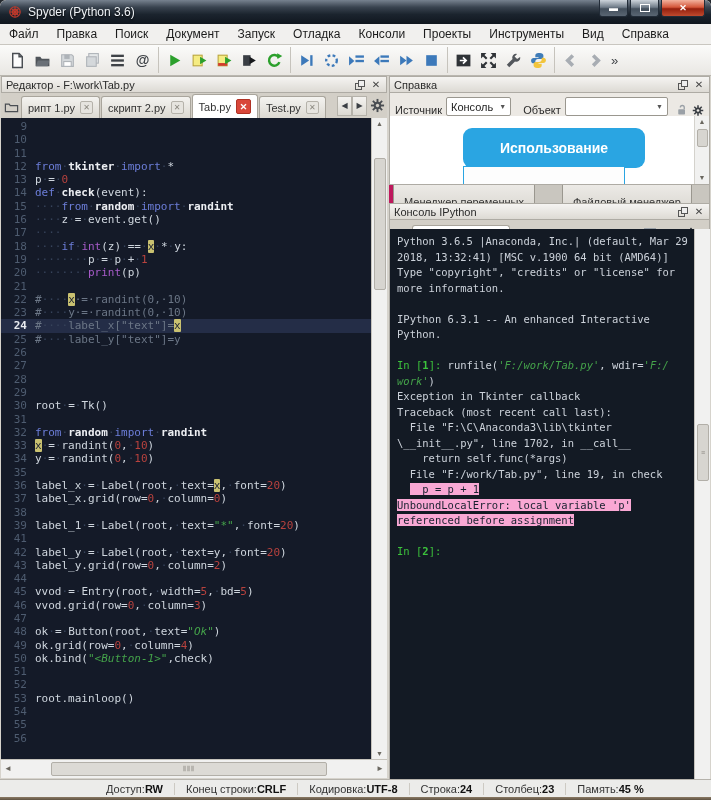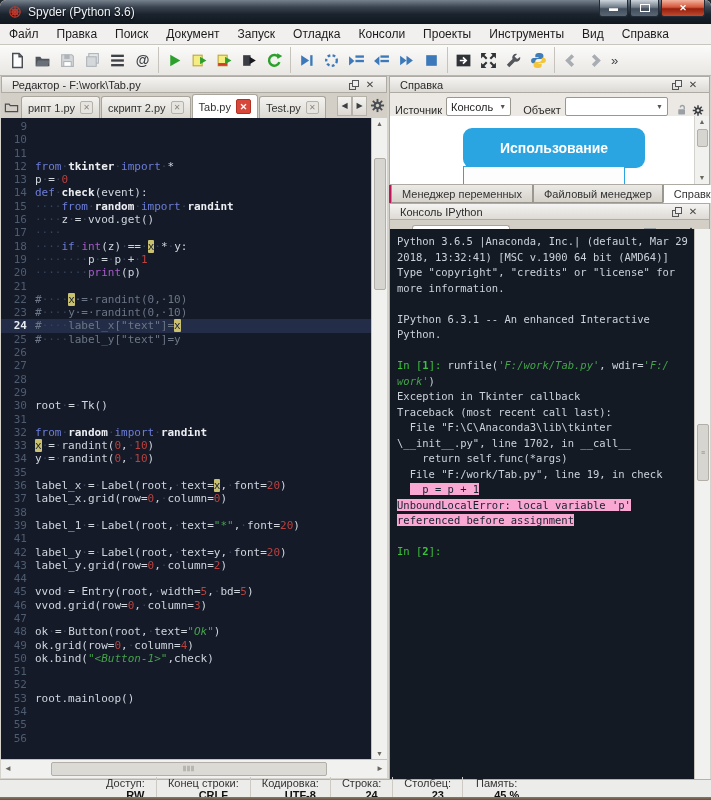--- a/index.html
+++ b/index.html
@@ -27,21 +27,21 @@
     background:linear-gradient(#fbfbfa,#e9e7e3);border-bottom:1px solid #b9b6af;
     display:flex;align-items:center;padding-left:2px;box-sizing:border-box;}
   .tbgroup{display:flex;align-items:center;height:26px;padding:0 3px;border-right:1px solid #c6c3bc;}
   .tbgroup:last-child{border-right:none;}
   .tbbtn{width:25px;height:25px;display:flex;align-items:center;justify-content:center;border-radius:2px;}
   .tbbtn svg{width:17px;height:17px;}
   .tbbtn .at{font-size:14px;font-weight:bold;color:#3e4247;line-height:1;}
   .overflow-gl{font-size:13px;color:#3e4247;padding:0 3px;}
   
   .panel-header{height:17px;background:linear-gradient(#f5f4f2,#dddad4);border:1px solid #aeaba4;
-    display:flex;align-items:center;font-size:11px;color:#2a2a2a;padding:0 10px;box-sizing:border-box;justify-content:center;}
+    display:flex;align-items:center;font-size:11px;color:#2a2a2a;padding:0 4px;box-sizing:border-box;justify-content:center;}
   .ph-title{flex:1;}
   .ph-ic{width:12px;height:12px;margin-left:4px;display:flex;align-items:center;justify-content:center;
     color:#444;font-size:10px;line-height:1;}
   .editor-panel{position:absolute;left:1px;top:76px;width:386px;height:702px;}
   .right-col{position:absolute;left:389px;top:76px;width:321px;height:703px;}
   
   .etabbar{height:25px;background:#d3cfc7;border-bottom:1px solid #a9a59c;display:flex;align-items:flex-end;overflow:hidden;}
   .tabicon{width:20px;height:22px;display:flex;align-items:center;justify-content:center;flex:none;}
   .etab{height:21px;display:flex;align-items:center;padding:0 6px;font-size:11px;color:#333;
     border:1px solid #a9a59c;border-bottom:none;border-radius:3px 3px 0 0;margin-right:1px;
@@ -83,21 +83,21 @@
   .help-controls{height:23px;background:#ece9e4;border-left:1px solid #aeaba4;border-right:1px solid #aeaba4;
     display:flex;align-items:flex-end;font-size:11px;color:#2a2a2a;padding:0 5px;box-sizing:border-box;}
   .combo{background:#fff;border:1px solid #9a978f;border-radius:2px;height:17px;display:flex;align-items:center;
     font-size:11px;padding-left:4px;margin-left:4px;color:#222;}
   .combo .carr{margin-left:auto;font-size:7px;color:#555;padding:0 4px;}
   .help-content{position:relative;height:69px;background:#fff;border:1px solid #aeaba4;border-top:none;box-sizing:border-box;overflow:hidden;}
   .banner{position:absolute;left:73px;top:12px;width:182px;height:40px;background:#2aa5e2;border-radius:9px;
     color:#fff;font-weight:bold;font-size:14px;display:flex;align-items:center;justify-content:center;}
   .banner-body{position:absolute;left:73px;top:50px;width:160px;height:22px;background:#fdfdfd;border:1px solid #2aa5e2;}
   .help-vs{position:absolute;right:0;top:0;bottom:0;width:14px;background:#f1f1f0;border-left:1px solid #d4d2cc;}
-  .bottom-tabs{height:18px;display:flex;background:#c9c6bf;border-left:2px solid #be185d;border-right:1px solid #aeaba4;box-sizing:border-box;}
+  .bottom-tabs{height:34px;display:flex;background:#c9c6bf;border-left:4px solid #be185d;border-right:1px solid #aeaba4;box-sizing:border-box;gap:27px;}
   .btab{flex:none;font-size:11px;color:#333;display:flex;align-items:center;justify-content:center;
     border:1px solid #9a978f;border-top:none;background:linear-gradient(#eceae6,#d5d2cb);padding:0 10px;}
   .btab.active{background:#fff;border-bottom-color:#fff;}
   
   .console-panel{position:absolute;left:0;top:127px;width:321px;height:736px;}
   .ctabbar{height:26px;background:#d3cfc7;border-left:1px solid #aeaba4;border-right:1px solid #aeaba4;
     display:flex;align-items:flex-end;box-sizing:border-box;padding-top:2px;}
   .ctab{height:20px;background:#fff;border:1px solid #a9a59c;border-bottom:none;border-radius:3px 3px 0 0;
     display:flex;align-items:center;font-size:11px;padding:0 7px;margin-left:2px;}
   .ctools{margin-left:auto;display:flex;align-items:center;padding-right:5px;height:24px;}
@@ -109,23 +109,23 @@
   .sg-p{color:#ccd2da;}
   .sg-g{color:#3cc23c;}
   .sg-gb{color:#3cc23c;font-weight:bold;}
   .sg-hw{background:#f9a8d4;color:#17202e;}
   .con-vs{position:absolute;right:0;top:26px;bottom:22px;width:15px;background:#f1f1f0;border-left:1px solid #c6c3bc;}
   .con-tabs{position:absolute;left:0;bottom:0;height:22px;display:flex;align-items:flex-end;}
   .con-tabs .btab{height:19px;}
   
   .statusbar{position:absolute;left:0;top:779px;width:711px;height:18px;background:#ececea;
     border-top:1px solid #b5b2ab;display:flex;align-items:center;font-size:11px;color:#333;padding-left:95px;box-sizing:border-box;}
-  .st-item{padding:0 11px;border-right:1px solid #cdcac3;display:flex;align-items:center;white-space:nowrap;flex-direction:column;}
+  .st-item{padding:0 11px;border-right:1px solid #cdcac3;display:flex;align-items:center;white-space:nowrap;}
   .st-item:last-child{border-right:none;}
-  .st-item b{margin-left:20px;color:#111;}
+  .st-item b{margin-left:0;color:#111;}
   .bottom-strip{position:absolute;left:0;top:797px;width:711px;height:3px;
     background:linear-gradient(#8a7a64,#5f5242);}
 </style>
 </head>
 <body>
 
 <div class="window">
 
   <div class="titlebar">
     <svg class="tlogo" viewBox="0 0 16 16">
@@ -362,21 +362,21 @@
     </div>
     <div class="code-area">
       <div class="code-lines" id="codelines">
           <div class="crow"><span class="ln">9</span><span class="ctext"></span></div>
           <div class="crow"><span class="ln">10</span><span class="ctext"></span></div>
           <div class="crow"><span class="ln">11</span><span class="ctext"></span></div>
           <div class="crow"><span class="ln">12</span><span class="ctext"><span class="sg-k">from</span><span class="sg-d">·</span><span class="sg-b">tkinter</span><span class="sg-d">·</span><span class="sg-k">import</span><span class="sg-d">·</span><span class="sg-w">*</span></span></div>
           <div class="crow"><span class="ln">13</span><span class="ctext"><span class="sg-w">p</span><span class="sg-d">·</span><span class="sg-w">=</span><span class="sg-d">·</span><span class="sg-n">0</span></span></div>
           <div class="crow"><span class="ln">14</span><span class="ctext"><span class="sg-k">def</span><span class="sg-d">·</span><span class="sg-b">check</span><span class="sg-w">(event):</span></span></div>
           <div class="crow"><span class="ln">15</span><span class="ctext"><span class="sg-d">····</span><span class="sg-k">from</span><span class="sg-d">·</span><span class="sg-b">random</span><span class="sg-d">·</span><span class="sg-k">import</span><span class="sg-d">·</span><span class="sg-b">randint</span></span></div>
-          <div class="crow"><span class="ln">16</span><span class="ctext"><span class="sg-d">····</span><span class="sg-w">z</span><span class="sg-d">·</span><span class="sg-w">=</span><span class="sg-d">·</span><span class="sg-w">vvod.get()</span></span></div>
+          <div class="crow"><span class="ln">16</span><span class="ctext"><span class="sg-d">····</span><span class="sg-w">z</span><span class="sg-d">·</span><span class="sg-w">=</span><span class="sg-d">·</span><span class="sg-w">event.get()</span></span></div>
           <div class="crow"><span class="ln">17</span><span class="ctext"><span class="sg-d">····</span></span></div>
           <div class="crow"><span class="ln">18</span><span class="ctext"><span class="sg-d">····</span><span class="sg-k">if</span><span class="sg-d">·</span><span class="sg-m">int</span><span class="sg-w">(z)</span><span class="sg-d">·</span><span class="sg-w">==</span><span class="sg-d">·</span><span class="sg-h">x</span><span class="sg-d">·</span><span class="sg-w">*</span><span class="sg-d">·</span><span class="sg-w">y:</span></span></div>
           <div class="crow"><span class="ln">19</span><span class="ctext"><span class="sg-d">········</span><span class="sg-w">p</span><span class="sg-d">·</span><span class="sg-w">=</span><span class="sg-d">·</span><span class="sg-w">p</span><span class="sg-d">·</span><span class="sg-w">+</span><span class="sg-d">·</span><span class="sg-n">1</span></span></div>
           <div class="crow"><span class="ln">20</span><span class="ctext"><span class="sg-d">········</span><span class="sg-m">print</span><span class="sg-w">(p)</span></span></div>
           <div class="crow"><span class="ln">21</span><span class="ctext"></span></div>
           <div class="crow"><span class="ln">22</span><span class="ctext"><span class="sg-c">#</span><span class="sg-d">····</span><span class="sg-h">x</span><span class="sg-c">·=·randint(0,·10)</span></span></div>
           <div class="crow"><span class="ln">23</span><span class="ctext"><span class="sg-c">#</span><span class="sg-d">····</span><span class="sg-c">y·=·randint(0,·10)</span></span></div>
           <div class="crow cur"><span class="ln">24</span><span class="ctext"><span class="sg-c">#</span><span class="sg-d">····</span><span class="sg-c">label_x["text"]=</span><span class="sg-h">x</span></span></div>
           <div class="crow"><span class="ln">25</span><span class="ctext"><span class="sg-c">#</span><span class="sg-d">····</span><span class="sg-c">label_y["text"]=y</span></span></div>
           <div class="crow"><span class="ln">26</span><span class="ctext"></span></div>

